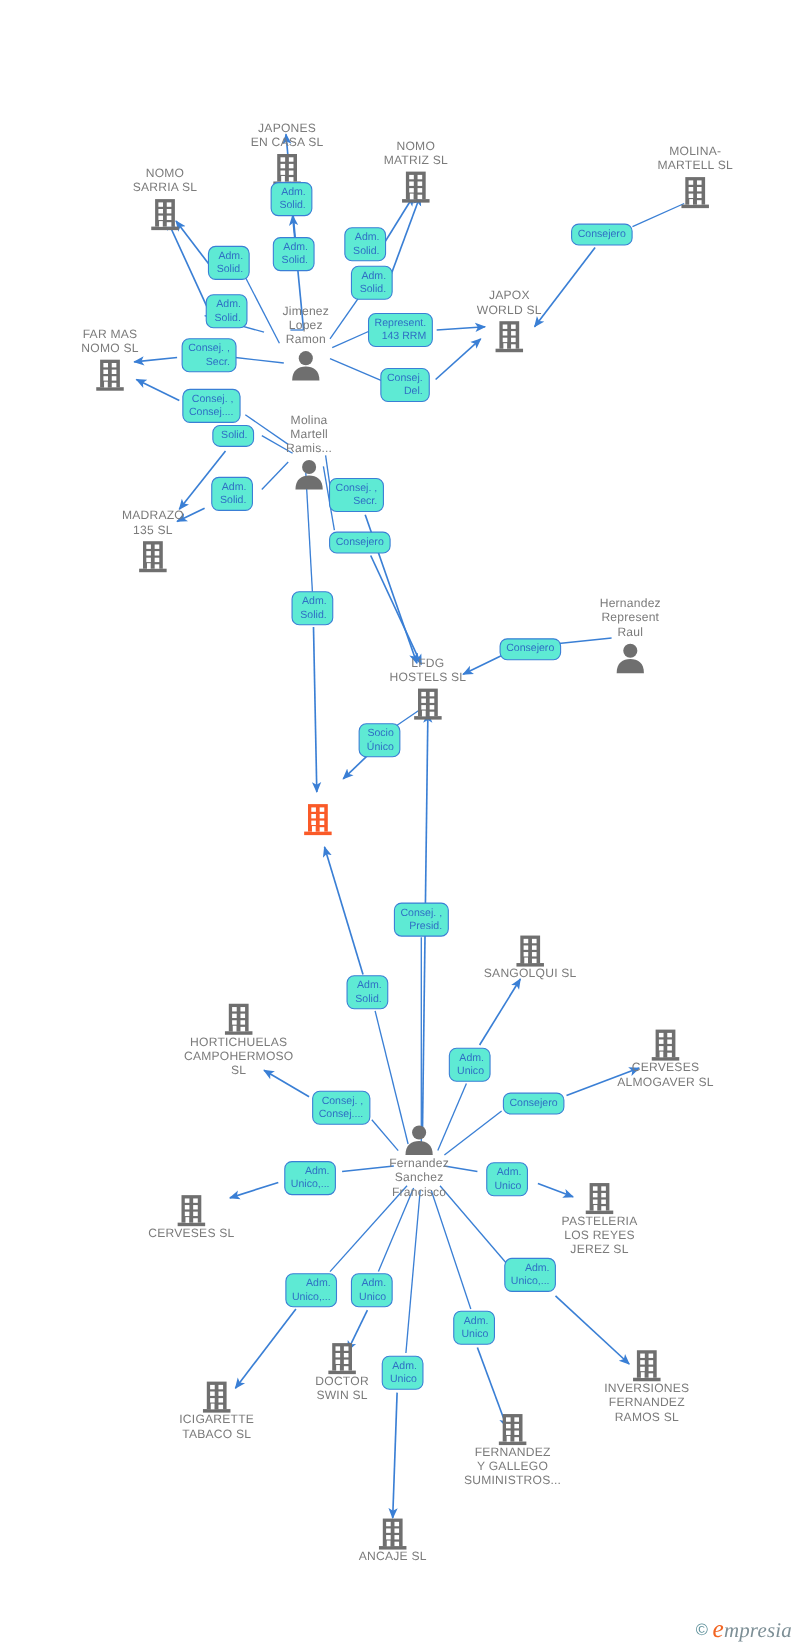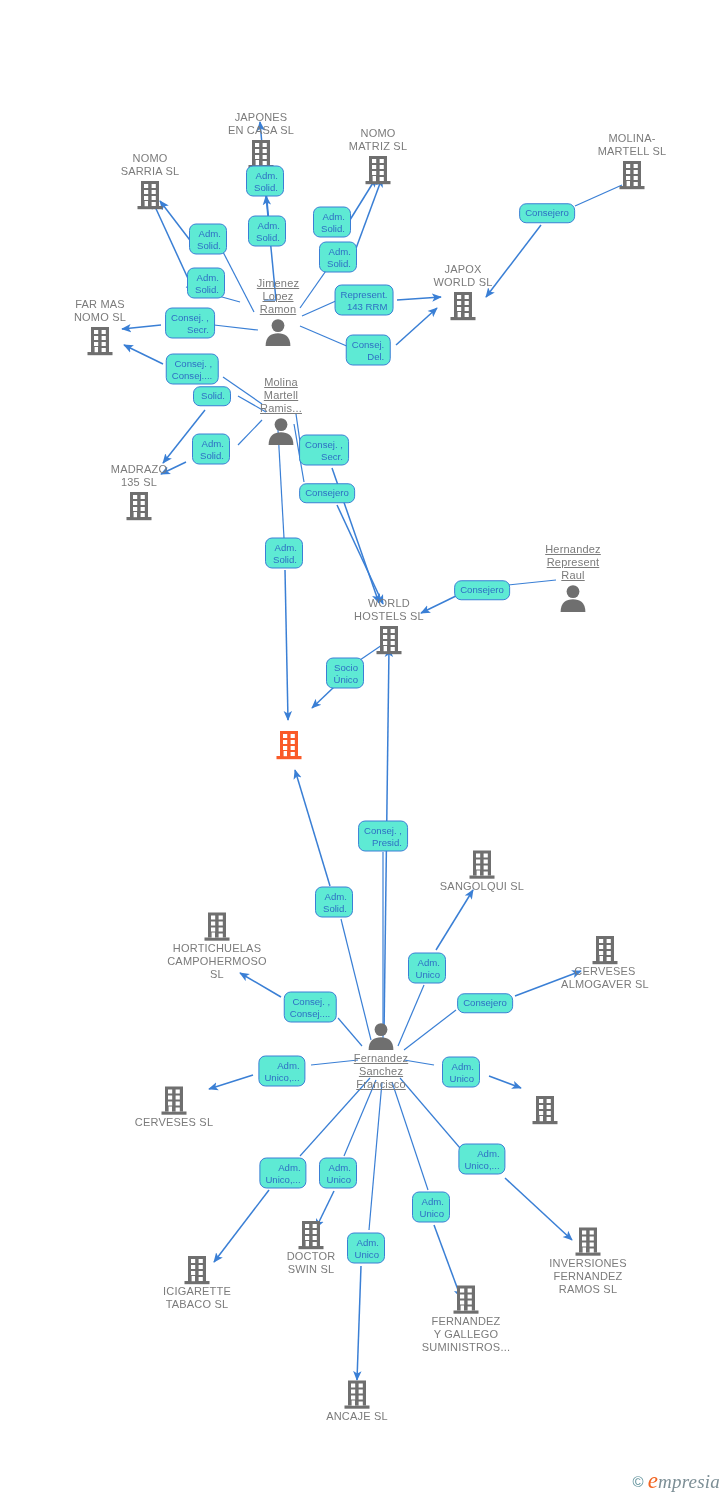--- a/index.html
+++ b/index.html
@@ -11,21 +11,21 @@
   #canvas{position:absolute;left:0;top:0;width:728px;height:1500px;}
   #edges{position:absolute;left:0;top:0;width:728px;height:1500px;pointer-events:none;}
 
   
   .node{position:absolute;transform:translate(-50%,-50%);text-align:center;width:140px;}
   .node .nlabel{
     font-size:11px;line-height:13px;color:#7b7b7b;letter-spacing:.2px;
     white-space:pre-line;font-weight:400;
   }
   .node.company .nlabel{margin-bottom:2px;}
-  .node.person  .nlabel{margin-bottom:1px;text-decoration:underline;}
+  .node.person  .nlabel{margin-bottom:1px;}
   .node.person.below .nlabel{margin:1px 0 0 0;}
 
   .ico{display:block;margin:0 auto;}
   .ico svg{display:block;margin:0 auto;}
 
   
   .chip{
     position:absolute;transform:translate(-50%,-50%);
     background:#5eead4;border:1.3px solid #3a7fd5;border-radius:7px;
     color:#2f6fc4;font-size:9.6px;line-height:11.5px;
@@ -281,21 +281,21 @@
               <rect x="15.6" y="10" width="4.2" height="4"></rect>
               <rect x="8" y="16" width="4.2" height="4"></rect>
               <rect x="15.6" y="16" width="4.2" height="4"></rect>
               <rect x="15.6" y="22" width="4.2" height="4"></rect>
               <rect x="8.6" y="21" width="3.4" height="5.2"></rect>
             </g>
           </svg>
         </span>
       </div>
       <div class="node company" style="left: 389px; top: 626px;">
-        <div class="nlabel">WORLD
+        <div class="nlabel">LFDG
 HOSTELS  SL</div>
         <span class="ico">
           <svg width="28" height="30" viewBox="0 0 28 30" aria-hidden="true">
             <rect x="5" y="1" width="18" height="25" fill="#6f6f6f"></rect>
             <rect x="1.5" y="26" width="25" height="3.2" fill="#6f6f6f"></rect>
             <g fill="#ffffff">
               <rect x="8" y="4" width="4.2" height="4"></rect>
               <rect x="15.6" y="4" width="4.2" height="4"></rect>
               <rect x="8" y="10" width="4.2" height="4"></rect>
               <rect x="15.6" y="10" width="4.2" height="4"></rect>
@@ -414,20 +414,23 @@
               <rect x="15.6" y="4" width="4.2" height="4"></rect>
               <rect x="8" y="10" width="4.2" height="4"></rect>
               <rect x="15.6" y="10" width="4.2" height="4"></rect>
               <rect x="8" y="16" width="4.2" height="4"></rect>
               <rect x="15.6" y="16" width="4.2" height="4"></rect>
               <rect x="15.6" y="22" width="4.2" height="4"></rect>
               <rect x="8.6" y="21" width="3.4" height="5.2"></rect>
             </g>
           </svg>
         </span>
+        <div class="nlabel">PASTELERIA
+LOS REYES
+JEREZ SL</div>
       </div>
       <div class="node company below" style="left: 197px; top: 1284px;">
         <span class="ico">
           <svg width="28" height="30" viewBox="0 0 28 30" aria-hidden="true">
             <rect x="5" y="1" width="18" height="25" fill="#6f6f6f"></rect>
             <rect x="1.5" y="26" width="25" height="3.2" fill="#6f6f6f"></rect>
             <g fill="#ffffff">
               <rect x="8" y="4" width="4.2" height="4"></rect>
               <rect x="15.6" y="4" width="4.2" height="4"></rect>
               <rect x="8" y="10" width="4.2" height="4"></rect>

